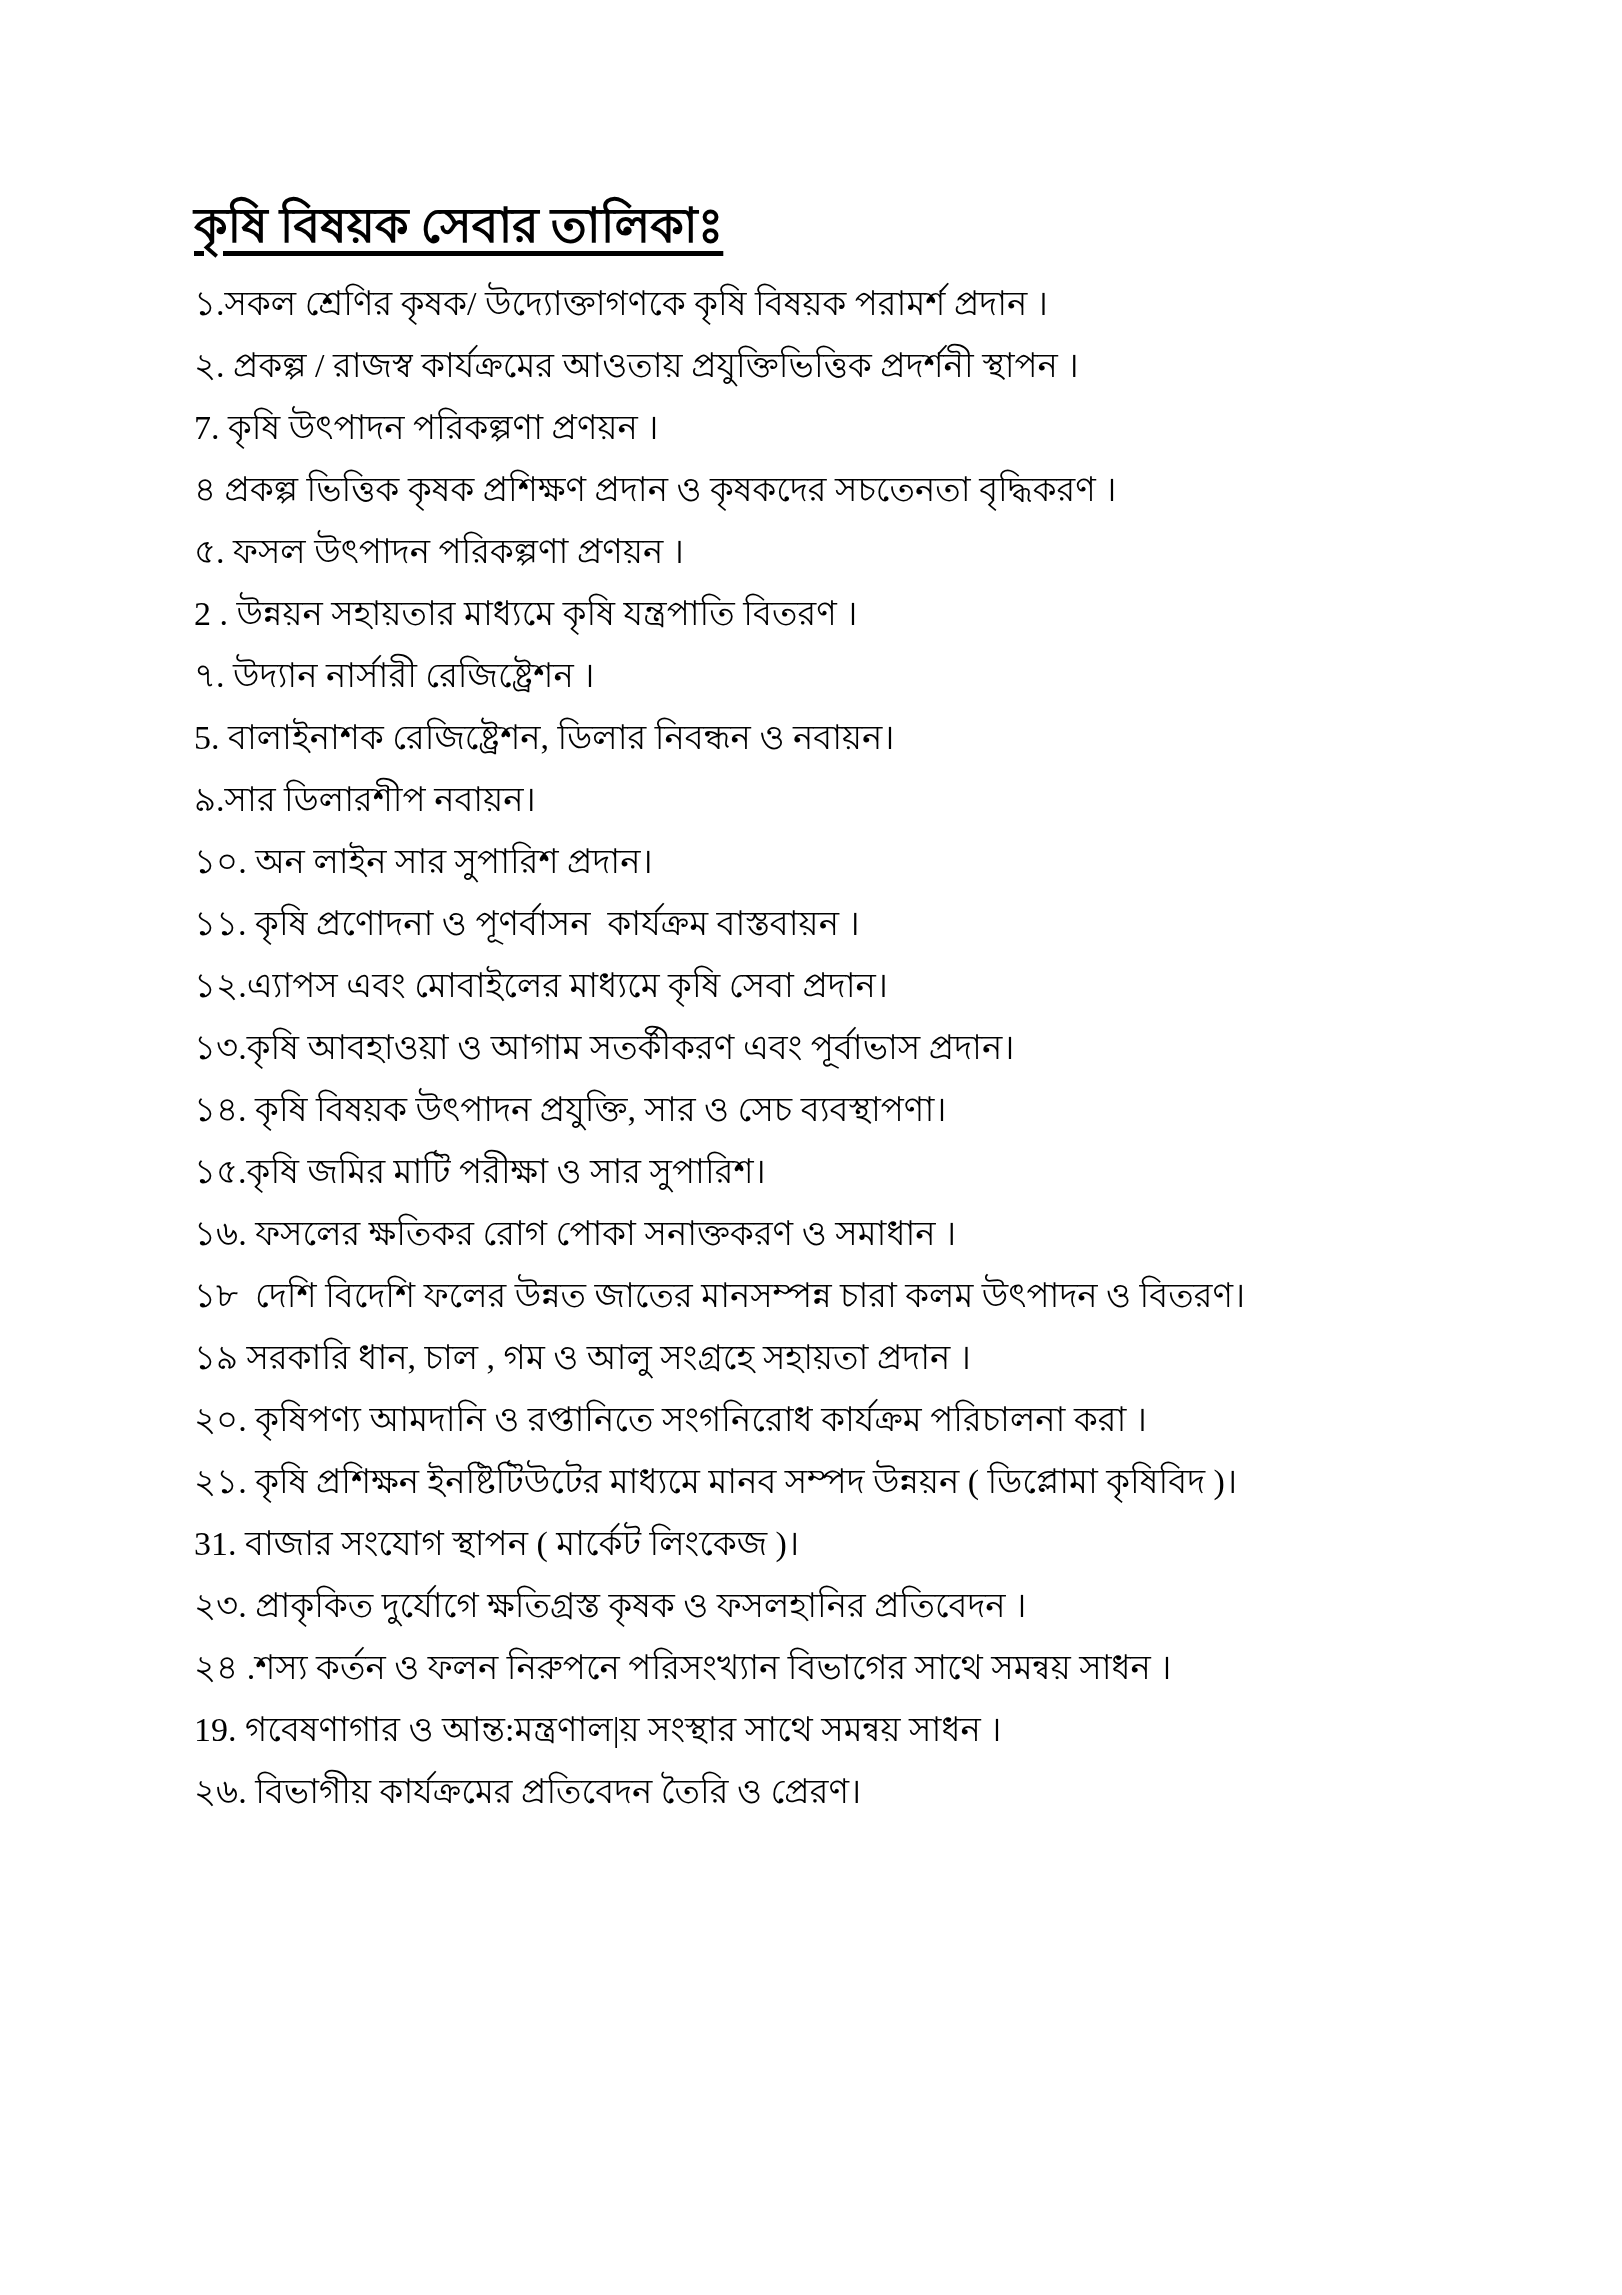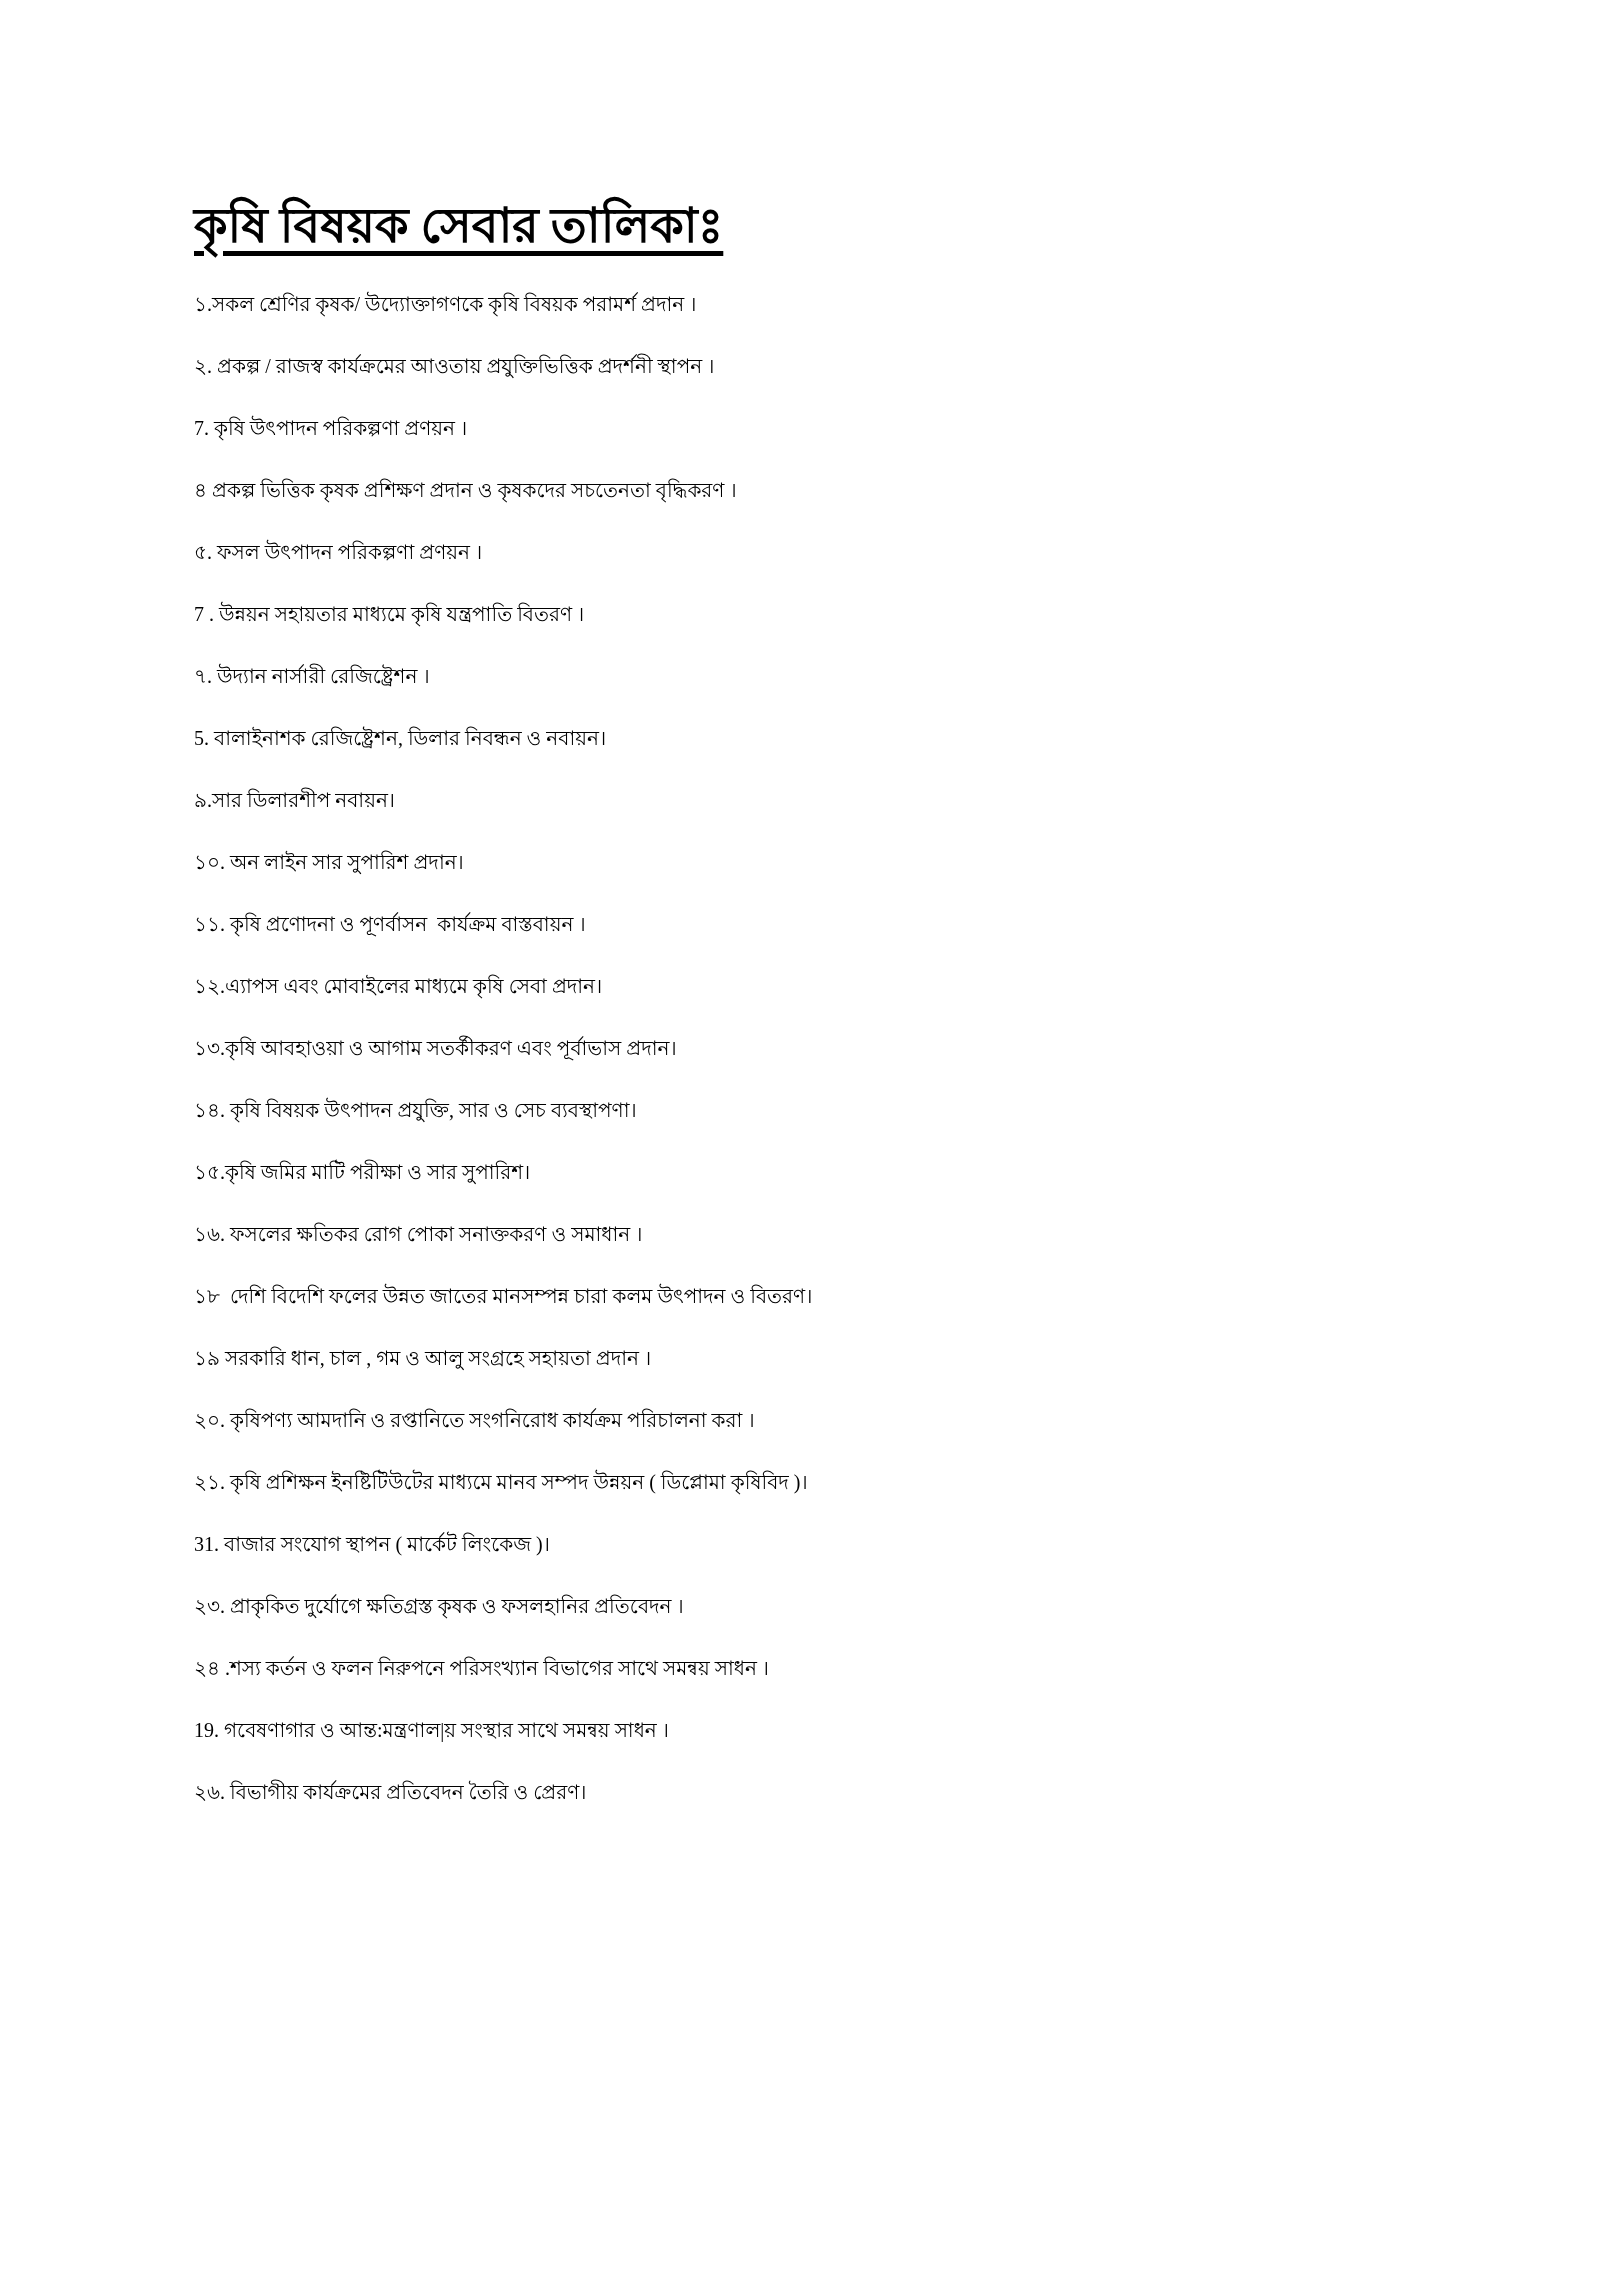--- a/index.html
+++ b/index.html
@@ -33,40 +33,40 @@
     text-decoration-thickness: 4.6px;
     text-underline-offset: 9.2px;
   }
   .service-list {
     margin: 0;
     padding: 0;
   }
   .service-list p {
     margin: 0;
     padding: 0;
-    font-size: 20px;
+    font-size: 34px;
     line-height: 62px;
     font-weight: 400;
     color: #000000;
     white-space: pre-wrap;
   }
 </style>
 </head>
 <body>
 
 <div class="page">
   <div class="content">
     <h1 class="doc-title">কৃষি বিষয়ক সেবার তালিকাঃ</h1>
     <div class="service-list">
       <p>১.সকল শ্রেণির কৃষক/ উদ্যোক্তাগণকে কৃষি বিষয়ক পরামর্শ প্রদান ।</p>
       <p>২. প্রকল্প / রাজস্ব কার্যক্রমের আওতায় প্রযুক্তিভিত্তিক প্রদর্শনী স্থাপন ।</p>
       <p>7. কৃষি উৎপাদন পরিকল্পণা প্রণয়ন ।</p>
       <p>৪ প্রকল্প ভিত্তিক কৃষক প্রশিক্ষণ প্রদান ও কৃষকদের সচতেনতা বৃদ্ধিকরণ ।</p>
       <p>৫. ফসল উৎপাদন পরিকল্পণা প্রণয়ন ।</p>
-      <p>7 . উন্নয়ন সহায়তার মাধ্যমে কৃষি যন্ত্রপাতি বিতরণ ।</p>
+      <p>2 . উন্নয়ন সহায়তার মাধ্যমে কৃষি যন্ত্রপাতি বিতরণ ।</p>
       <p>৭. উদ্যান নার্সারী রেজিষ্ট্রেশন ।</p>
       <p>5. বালাইনাশক রেজিষ্ট্রেশন, ডিলার নিবন্ধন ও নবায়ন।</p>
       <p>৯.সার ডিলারশীপ নবায়ন।</p>
       <p>১০. অন লাইন সার সুপারিশ প্রদান।</p>
       <p>১১. কৃষি প্রণোদনা ও পূণর্বাসন  কার্যক্রম বাস্তবায়ন ।</p>
       <p>১২.এ্যাপস এবং মোবাইলের মাধ্যমে কৃষি সেবা প্রদান।</p>
       <p>১৩.কৃষি আবহাওয়া ও আগাম সতর্কীকরণ এবং পূর্বাভাস প্রদান।</p>
       <p>১৪. কৃষি বিষয়ক উৎপাদন প্রযুক্তি, সার ও সেচ ব্যবস্থাপণা।</p>
       <p>১৫.কৃষি জমির মাটি পরীক্ষা ও সার সুপারিশ।</p>
       <p>১৬. ফসলের ক্ষতিকর রোগ পোকা সনাক্তকরণ ও সমাধান ।</p>

